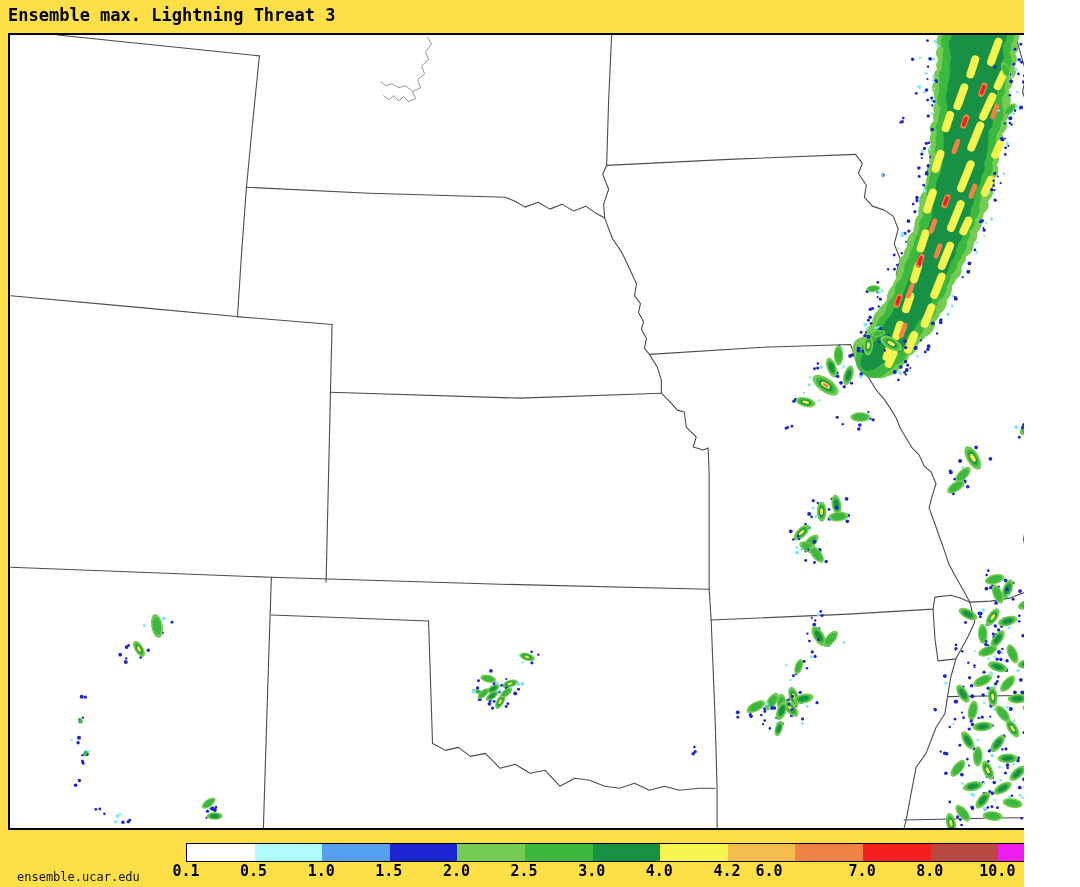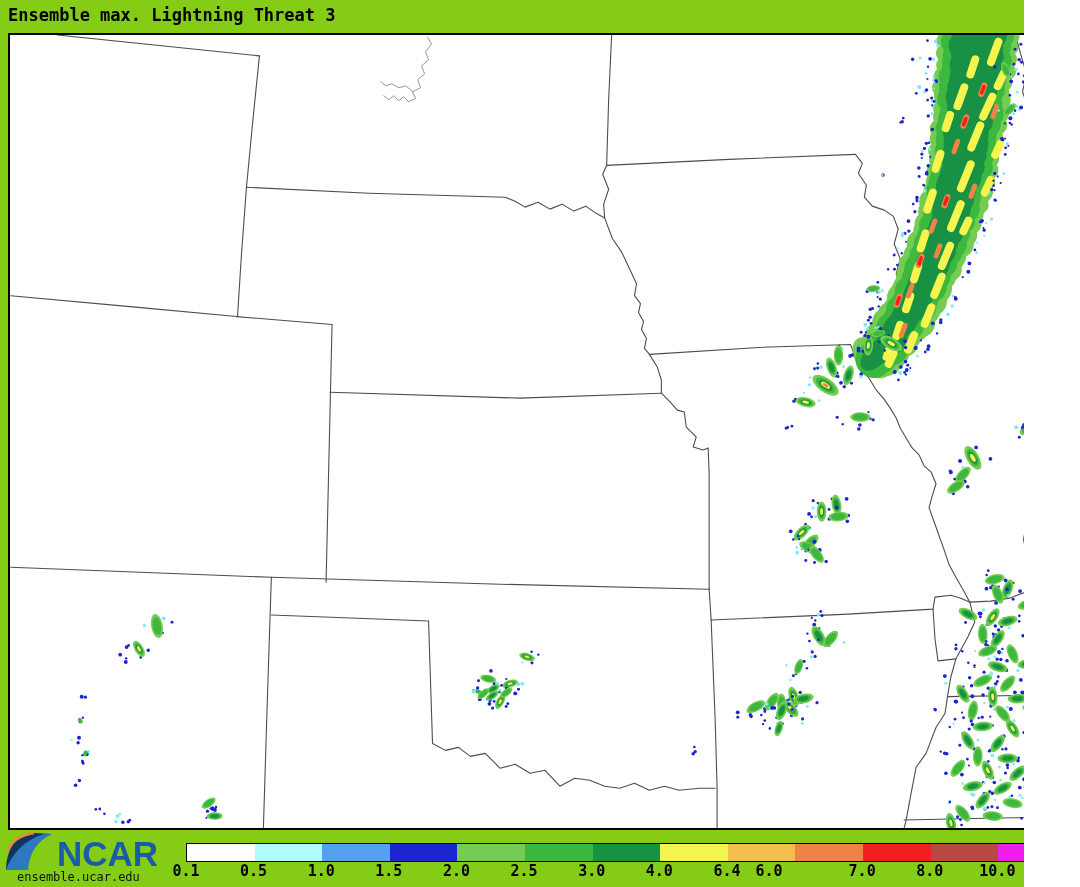--- a/index.html
+++ b/index.html
@@ -1,16 +1,16 @@
 <!DOCTYPE html>
 <html><head>
 <meta charset="utf-8">
 <style>
   html,body{margin:0;padding:0;background:#fff;}
-  .page{position:relative;width:1024px;height:887px;background:#84cc16;overflow:hidden;
+  .page{position:relative;width:1024px;height:887px;background:#fde047;overflow:hidden;
         font-family:"DejaVu Sans Mono","Liberation Mono",monospace;color:#000;}
   .title{position:absolute;left:8px;top:5px;font-size:17px;font-weight:bold;white-space:pre;}
   .times{position:absolute;right:9px;top:2px;text-align:right;font-size:14px;line-height:15px;white-space:pre;}
   .mapframe{position:absolute;left:8px;top:33px;width:1063px;height:797px;border:2px solid #000;
             box-sizing:border-box;background:#fff;}
   .mapframe svg{display:block;width:100%;height:100%;}
   .logo{position:absolute;left:4px;top:832px;}
   .siteurl{position:absolute;left:17px;top:870px;font-size:12px;color:#111;}
   .cbar{position:absolute;left:186px;top:843px;width:879px;height:17px;display:flex;
         border:1px solid #000;box-sizing:content-box;}
@@ -1467,28 +1467,20 @@
             <ellipse cx="872" cy="300" rx="5.3" ry="2.4" fill="#3DB83E" transform="rotate(168.64047082141042 872 300)"></ellipse>
           </g>
           <g>
             <circle cx="910.2" cy="58.6" r="1.4" fill="#1C25CF"></circle>
             <circle cx="913.2" cy="52.2" r="2.0" fill="#7FE9F8"></circle>
           </g>
         </g>
       </svg>
   </div>
 
-  <div class="logo">
-    <svg width="170" height="40" viewBox="0 0 170 40" xmlns="http://www.w3.org/2000/svg">
-      <path id="logo-navy" d="M30,1 C13,3 3,14 2,38 L23,38 C24,22 33,8 48,2 Z" fill="#12355F"></path>
-      <path id="logo-blue" d="M2,38 C8,22 20,8 40,2 L48,2 C33,8 25,22 24,38 Z" fill="#2E79BE"></path>
-      <path id="logo-orange" d="M30,1 C16,3 7,10 4,18" fill="none" stroke-width="2.6" stroke="#E98A3C"></path>
-      <text id="logo-text" x="53" y="34" font-size="35" font-weight="bold" font-family="Liberation Sans, sans-serif" fill="#1B5CA9">NCAR</text>
-    </svg>
-  </div>
 
   <div class="siteurl">ensemble.ucar.edu</div>
 
   <div class="cbar" id="cbar">
       <div class="seg" style="background: rgb(255, 255, 255);"></div>
       <div class="seg" style="background: rgb(175, 251, 255);"></div>
       <div class="seg" style="background: rgb(85, 160, 240);"></div>
       <div class="seg" style="background: rgb(28, 37, 207);"></div>
       <div class="seg" style="background: rgb(116, 204, 82);"></div>
       <div class="seg" style="background: rgb(61, 184, 62);"></div>
@@ -1502,20 +1494,20 @@
     </div>
   <div class="cbar-labels" id="cbarlabels">
       <span style="left: 0px;">0.1</span>
       <span style="left: 67.6154px;">0.5</span>
       <span style="left: 135.231px;">1.0</span>
       <span style="left: 202.846px; text-align: center;">1.5</span>
       <span style="left: 270.462px;">2.0</span>
       <span style="left: 338.077px;">2.5</span>
       <span style="left: 405.692px;">3.0</span>
       <span style="left: 473.308px;">4.0</span>
-      <span style="left: 540.923px;">6.4</span>
+      <span style="left: 540.923px;">4.2</span>
       <span style="left: 583px;">6.0</span>
       <span style="left: 676.154px;">7.0</span>
       <span style="left: 743.769px;">8.0</span>
       <span style="left: 811.385px;">10.0</span>
     </div>
 
 </div>
 
 </body></html>

